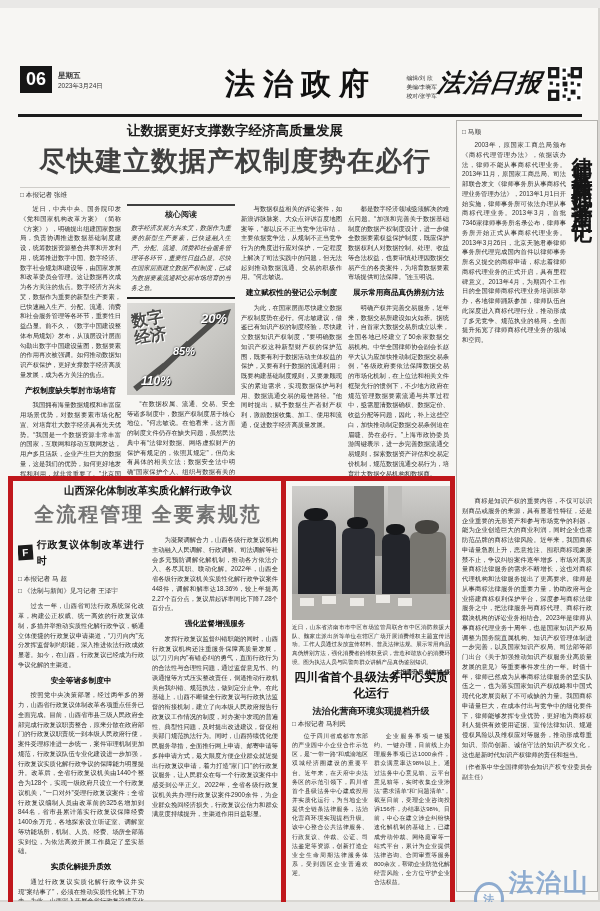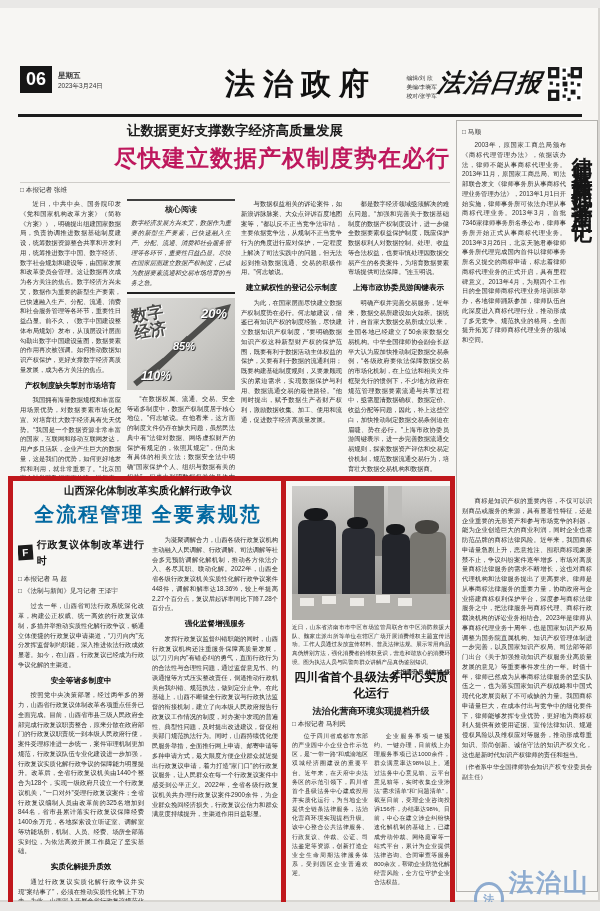--- a/index.html
+++ b/index.html
@@ -20,21 +20,21 @@
   .qr{position:absolute;right:0;top:3px;width:34px;height:34px;}
   .rule{position:absolute;top:106px;left:18px;right:18px;height:3px;background:#1b1b1b;}
   
   .tiny{font-size:6.3px;line-height:1.55;text-align:justify;color:#2d2d2d;}
   .tiny p{margin:0 0 2px 0;text-indent:2em;}
   .sub{font-weight:bold;text-align:center;font-size:7.6px;margin:5px 0 4px 0;color:#111;}
   .byline{font-size:6.6px;color:#333;margin:2px 0;}
   
   .lead{position:absolute;top:114px;left:20px;width:430px;}
   .lead .kicker{text-align:center;font-weight:bold;font-size:13.5px;color:#1a1a1a;}
-  .lead .title{text-align:right;font-weight:900;font-size:23px;letter-spacing:1px;color:#be185d;margin-top:3px;}
+  .lead .title{text-align:center;font-weight:900;font-size:27px;letter-spacing:1px;color:#404040;margin-top:3px;}
   .lead .hline{height:1px;background:#cfcdc9;margin:8px 0 3px 0;}
   .lead-cols{display:flex;gap:6px;height:277px;overflow:hidden;margin-top:4px;}
   .lc{overflow:hidden;}
   .lc1,.lc3,.lc4{width:101px;}
   .lc2{width:108px;}
   .corebox{border-top:2px solid #404040;border-bottom:2px solid #222;padding:3px 4px 4px 4px;margin-bottom:4px;}
   .corebox .ct{text-align:center;font-weight:bold;font-size:8px;margin-bottom:2px;}
   .corebox .cb{font-size:6.2px;line-height:1.6;font-style:italic;text-align:justify;}
   .digimg{position:relative;width:108px;height:92px;background:linear-gradient(135deg,#dcdbd8 0%,#c9c8c4 60%,#b5b4b0 100%);
           overflow:hidden;margin-bottom:4px;}
@@ -52,21 +52,21 @@
   .vtitle{writing-mode:vertical-rl;text-orientation:upright;font-weight:900;font-size:21px;line-height:1;
           letter-spacing:5px;height:352px;color:#161616;font-family:"Liberation Serif",serif;}
   .lnote{font-size:6.1px;margin-top:3px;color:#2d2d2d;}
   
   .redbox{position:absolute;top:468px;left:8px;width:447px;height:440px;border:5px solid #c0181c;
           box-sizing:border-box;pointer-events:none;}
   .redline{position:absolute;top:468px;left:281px;width:5px;height:440px;background:#c0181c;}
   
   .shanxi{position:absolute;top:476px;left:18px;width:260px;height:424px;overflow:hidden;}
   .shanxi .kicker{text-align:center;font-weight:bold;font-size:10.5px;color:#151515;}
-  .shanxi .title{text-align:center;font-weight:900;font-size:20px;letter-spacing:2px;color:#0369a1;margin-top:3px;}
+  .shanxi .title{text-align:center;font-weight:900;font-size:20px;letter-spacing:2px;color:#737373;margin-top:3px;}
   .sx-cols{display:flex;gap:8px;margin-top:7px;height:366px;overflow:hidden;}
   .sx-cols .col{width:126px;overflow:hidden;}
   .badge{display:flex;align-items:center;gap:4px;margin:2px 0 6px 0;}
   .badge .bicon{width:15px;height:15px;background:#1c1c1c;color:#fff;font-weight:900;font-size:10px;
                 text-align:center;line-height:15px;transform:rotate(-4deg);}
   .badge .btxt{font-weight:bold;font-size:10px;color:#141414;}
   
   .photoblk{position:absolute;top:478px;left:292px;width:158px;}
   .photo{position:relative;width:158px;height:134px;background:linear-gradient(#cfcecb 0%,#a8a7a4 55%,#8e8d8a 100%);overflow:hidden;}
   .bldg{position:absolute;left:62px;top:0;width:30px;height:70px;background:#7b7a77;}
@@ -167,21 +167,21 @@
         </div>
         <p>“在数据权属、流通、交易、安全等诸多制度中，数据产权制度居于核心地位。”何志敏说。在他看来，这方面的制度文件仍存在缺失问题，虽然民法典中有“法律对数据、网络虚拟财产的保护有规定的，依照其规定”，但尚未有具体的相关立法；数据安全法中明确“国家保护个人、组织与数据有关的权益”，但也未列明数据权益的具体内容。</p>
       </div>
       <div class="lc lc3 tiny">
         <p>与数据权益相关的诉讼案件，如新浪诉脉脉案、大众点评诉百度地图案等，“都以反不正当竞争法审结，主要依据竞争法，从规制不正当竞争行为的角度进行应对保护，一定程度上解决了司法实践中的问题，但无法起到推动数据流通、交易的积极作用。”何志敏说。</p>
         <div class="sub">建立赋权性的登记公示制度</div>
         <p>为此，在国家层面尽快建立数据产权制度势在必行。何志敏建议，借鉴已有知识产权的制度经验，尽快建立数据知识产权制度，“要明确数据知识产权这种新型财产权的保护范围，既要有利于数据活动主体权益的保护，又要有利于数据的流通利用；既要构建基础制度规则，又要兼顾现实的紧迫需求，实现数据保护与利用、数据流通交易的最佳路径。”他同时提出，赋予数据生产者财产权利，激励数据收集、加工、使用和流通，促进数字经济高质量发展。</p>
       </div>
       <div class="lc lc4 tiny">
         <p>都是数字经济领域亟须解决的难点问题。“加强和完善关于数据基础制度的数据产权制度设计，进一步健全数据要素权益保护制度，既应保护数据权利人对数据控制、处理、收益等合法权益，也要审慎处理因数据交易产生的各类案件，为培育数据要素市场提供司法保障。”连玉明说。</p>
-        <div class="sub">上海市政协委员游闽键表示</div>
+        <div class="sub">展示常用商品真伪辨别方法</div>
         <p>明确产权并完善交易服务，近年来，数据交易所建设如火如荼。据统计，自首家大数据交易所成立以来，全国各地已经建立了50余家数据交易机构。中华全国律师协会副会长赵平大认为应加快推动制定数据交易条例，“各级政府要依法保障数据交易的市场化机制，在上位法和相关文件框架先行的惯例下，不少地方政府在规范管理数据要素流通与共享过程中，亟需厘清数据确权、数据定价、收益分配等问题，因此，补上这些空白，加快推动制定数据交易条例迫在眉睫、势在必行。”上海市政协委员游闽键表示，进一步完善数据流通交易规则，探索数据资产评估和交易定价机制，规范数据流通交易行为，培育壮大数据交易机构和数据商。</p>
       </div>
     </div>
   </div>
 
   <div class="rightcol">
     <div class="byline">□ 马顺</div>
     <div class="lawyer-top">
       <div class="lt-text tiny">
         <p>2003年，原国家工商总局颁布《商标代理管理办法》，依据该办法，律师不能从事商标代理业务。2013年11月，原国家工商总局、司法部联合发文《律师事务所从事商标代理业务管理办法》，2013年1月1日开始实施，律师事务所可依法办理从事商标代理业务。2013年3月，首批7346家律师事务所名录公布，律师事务所开始正式从事商标代理业务。2013年3月26日，北京天驰君泰律师事务所代理完成国内首件以律师事务所名义提交的商标申请，标志着律师商标代理业务的正式开启，具有里程碑意义。2013年4月，为期四个工作日的全国律师商标代理业务培训班举办，各地律师踊跃参加，律师队伍自此深度进入商标代理行业，推动形成了多元竞争、规范执业的格局，全面提升拓宽了律师商标代理业务的领域和空间。</p>

